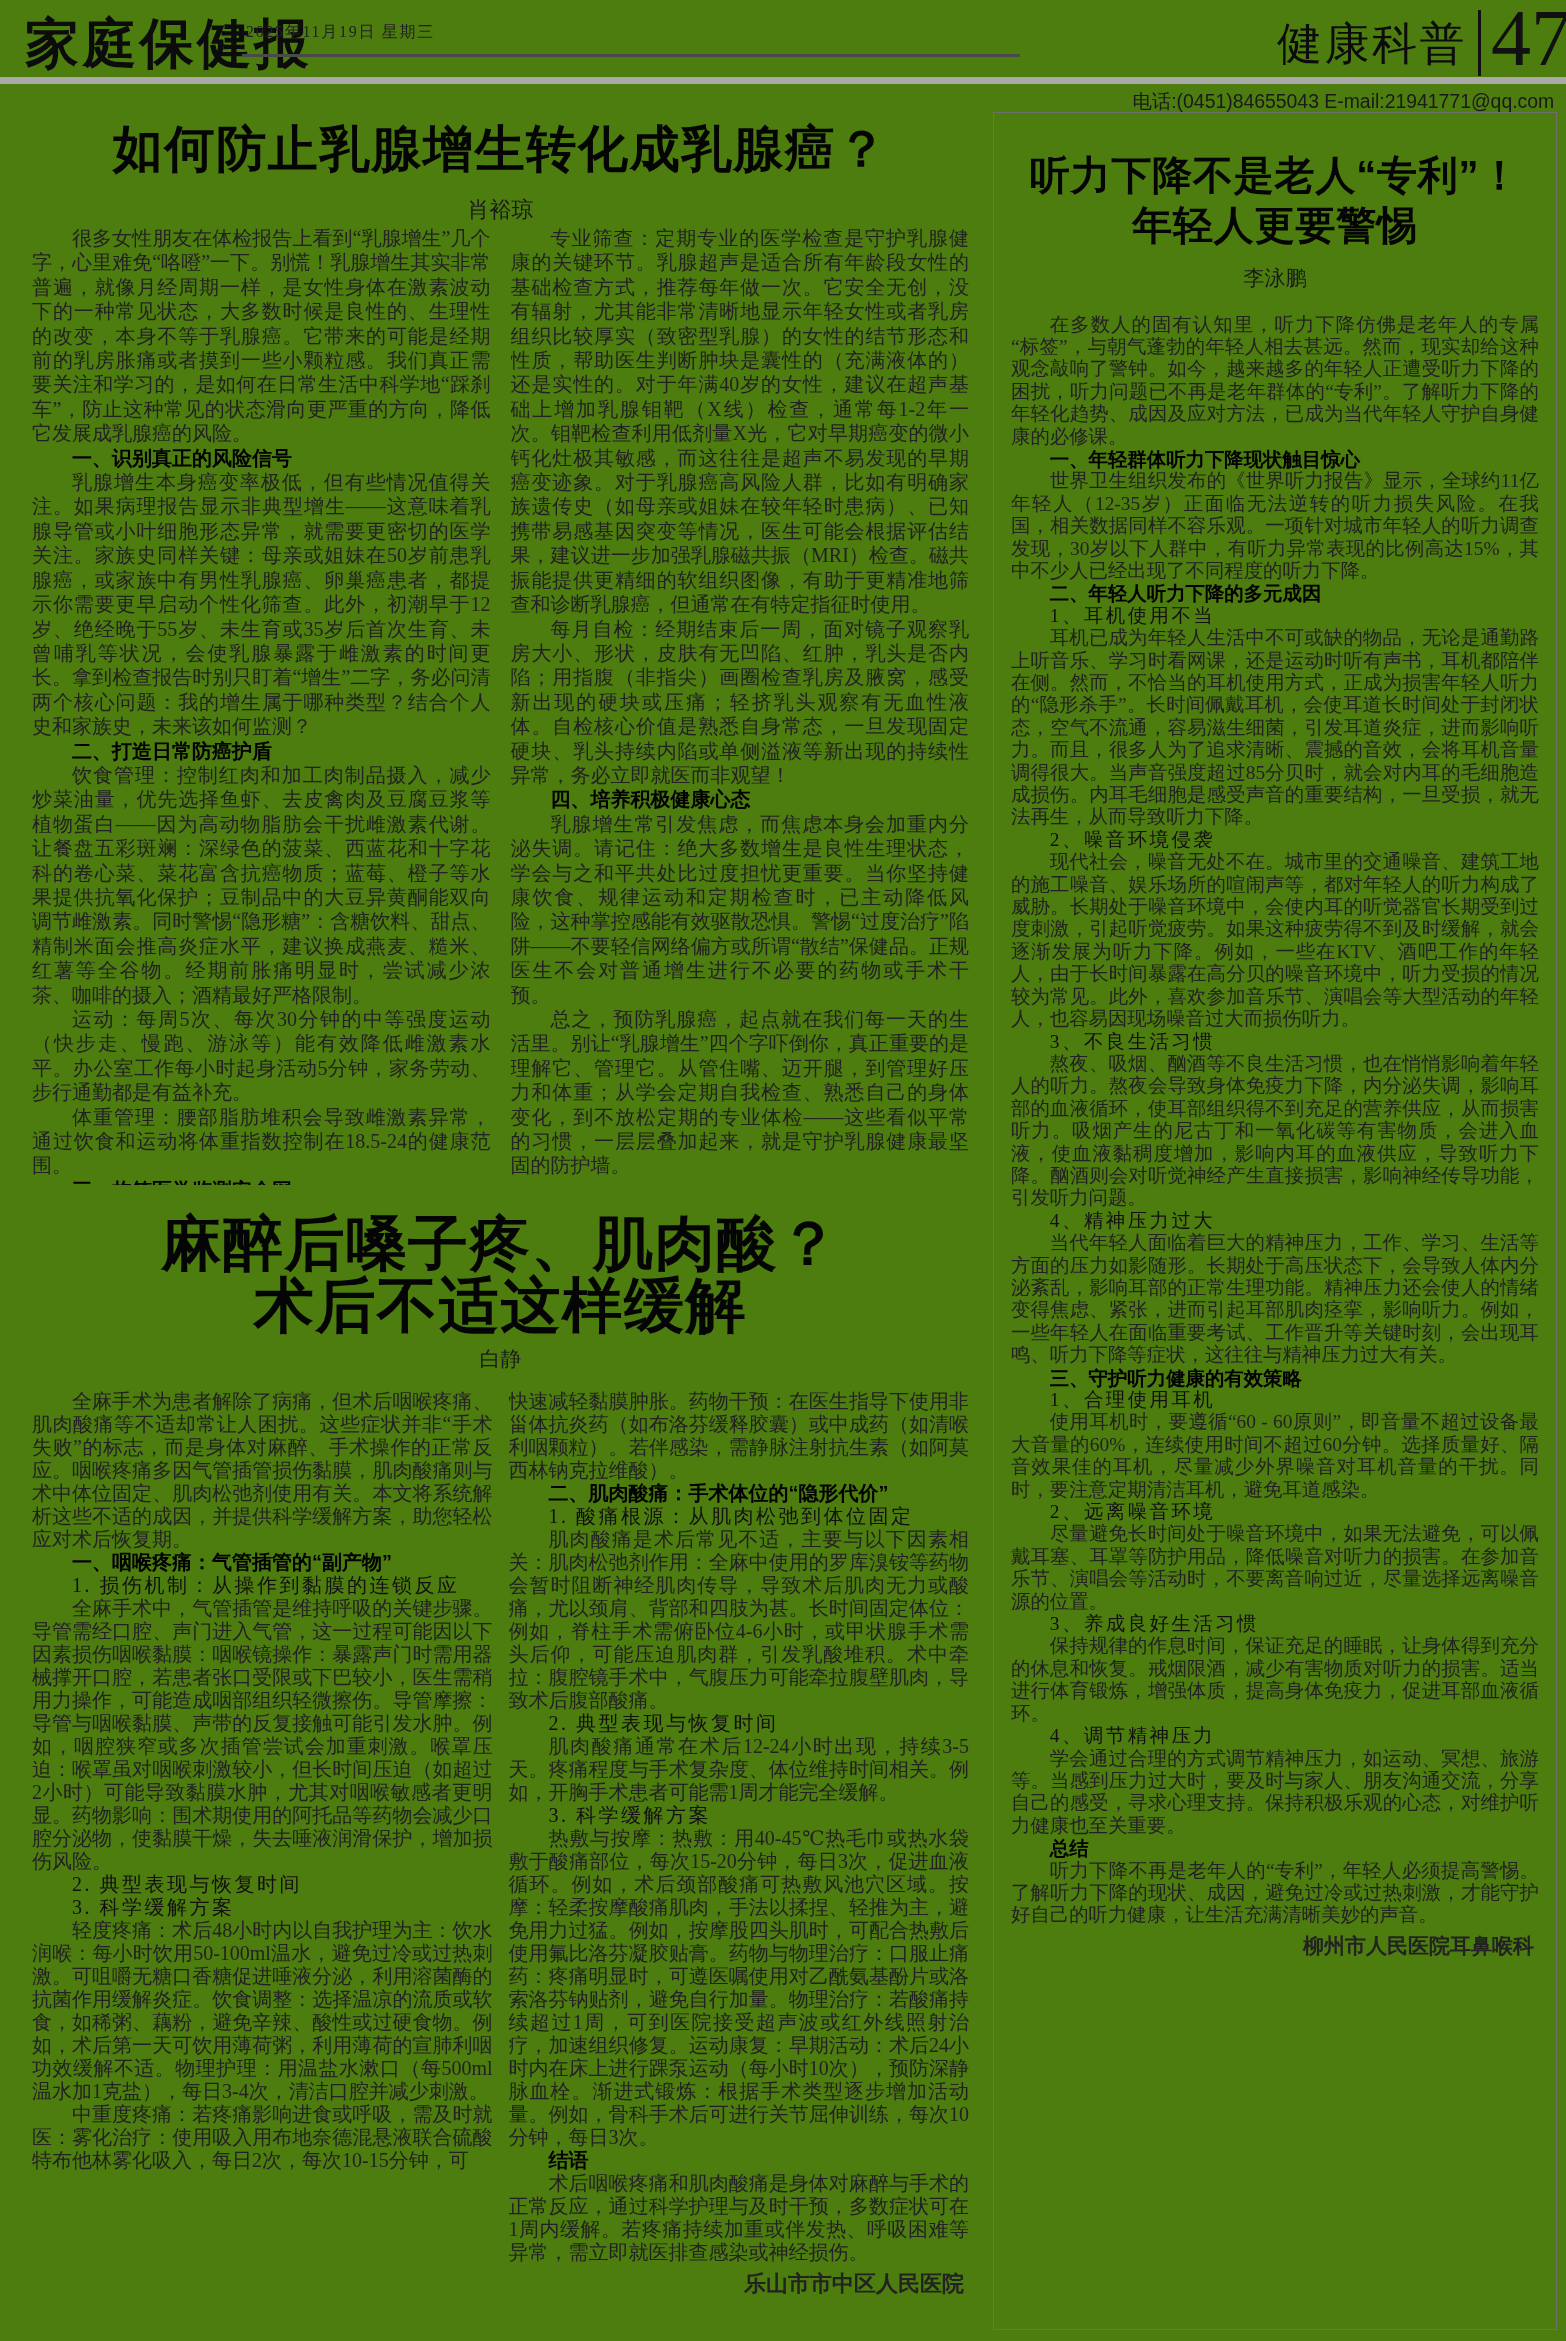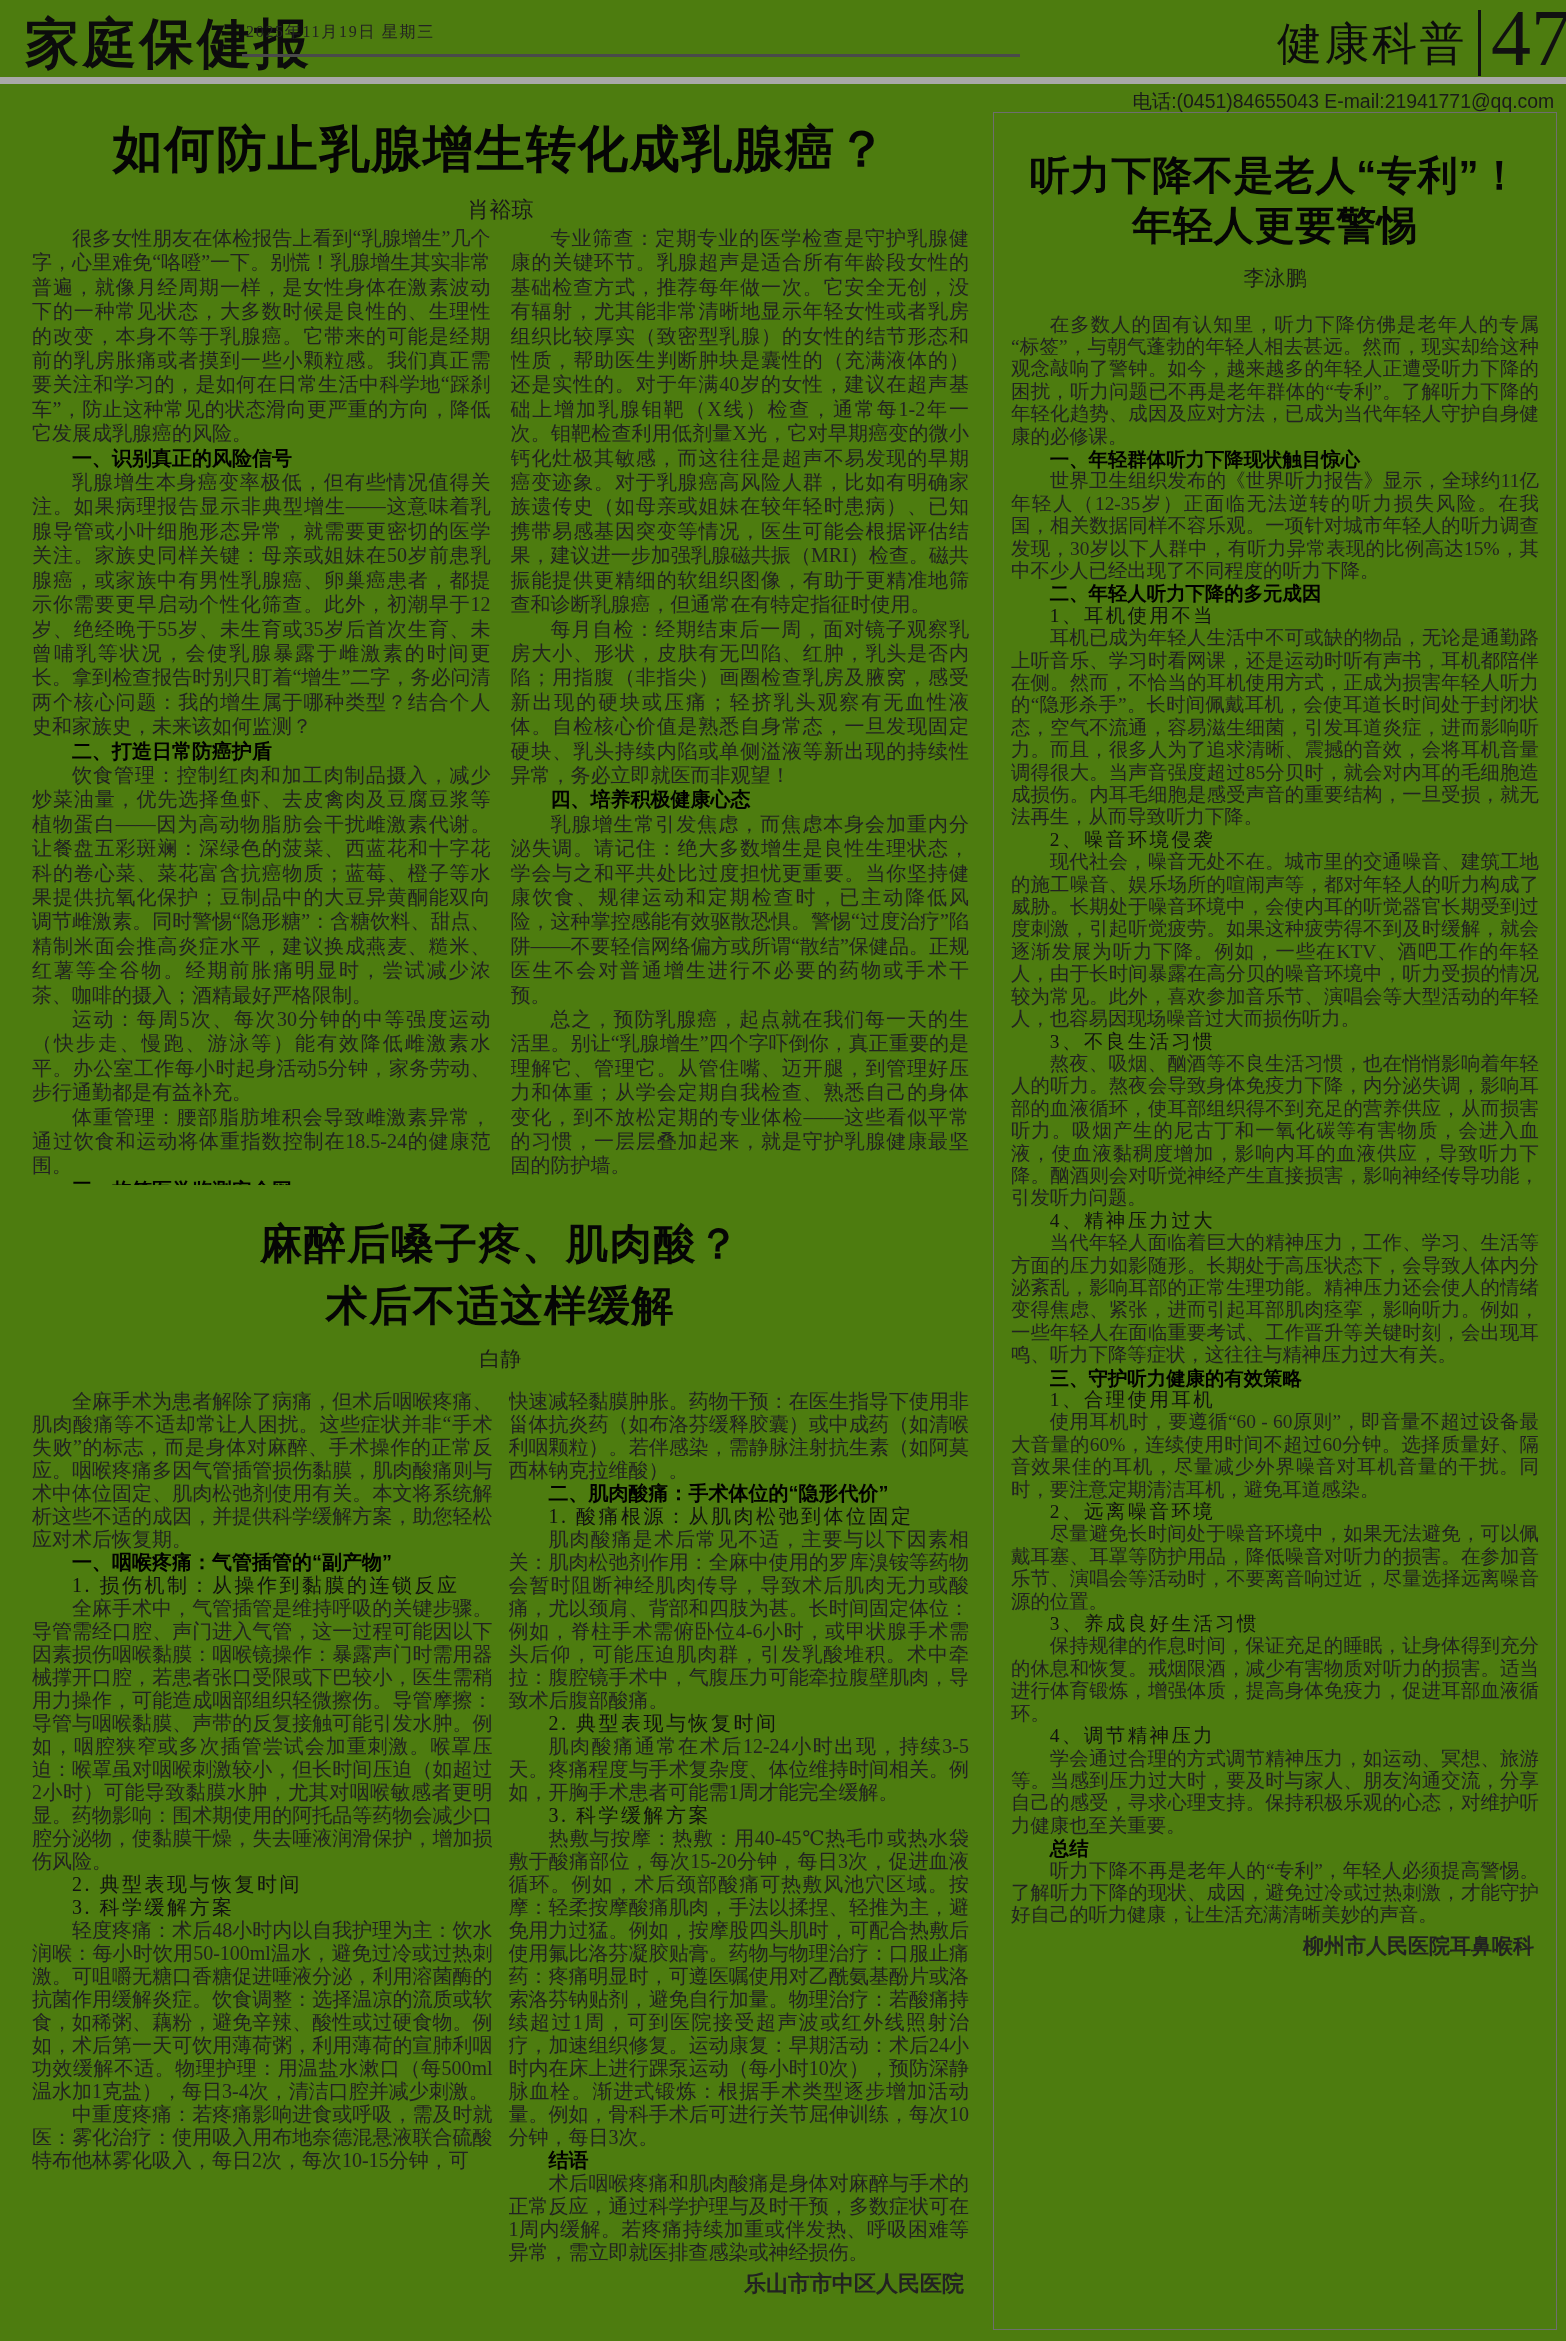--- a/index.html
+++ b/index.html
@@ -32,21 +32,21 @@
   .blk-sig{text-align:right;font-family:"Liberation Sans","DejaVu Sans",sans-serif;font-weight:bold;
            font-size:22px;margin-top:8.4px;padding-right:5px;}
   
   .main-art{position:absolute;left:32px;top:116px;width:937px;}
   .main-art .art-title{font-size:50px;letter-spacing:1.7px;}
   .main-art .art-author{font-size:22px;margin-top:11.8px;}
   .main-cols{position:absolute;left:32px;top:226px;width:937px;height:959px;gap:20px;}
   .main-cols .col{flex:1;font-size:20px;line-height:24.4px;height:959px;}
   
   .bot-art{position:absolute;left:32px;top:1213px;width:937px;}
-  .bot-art .art-title{font-size:42px;line-height:62px;letter-spacing:1.7px;}
+  .bot-art .art-title{font-size:60px;line-height:62px;letter-spacing:1.7px;}
   .bot-art .art-author{font-size:21px;margin-top:8.4px;}
   .bot-cols{position:absolute;left:32px;top:1390px;width:937px;height:947px;gap:16px;}
   .bot-cols .col{flex:1;font-size:20px;line-height:23px;height:947px;}
   
   .right-art{position:absolute;left:993px;top:112px;width:564px;height:2218px;
              border:1.7px solid #6e6e6e;box-sizing:border-box;padding:22px 17px 8.4px 17px;overflow:hidden;}
   .right-art .art-title{font-size:40px;line-height:50px;letter-spacing:0.8px;margin-top:15px;}
   .right-art .art-author{font-size:21px;margin:13.5px 0 15px 0;}
   .right-body{text-align:justify;font-size:19.4px;line-height:22.4px;overflow:hidden;margin-top:22px;}
   .right-body .blk-sig{font-size:21px;}

